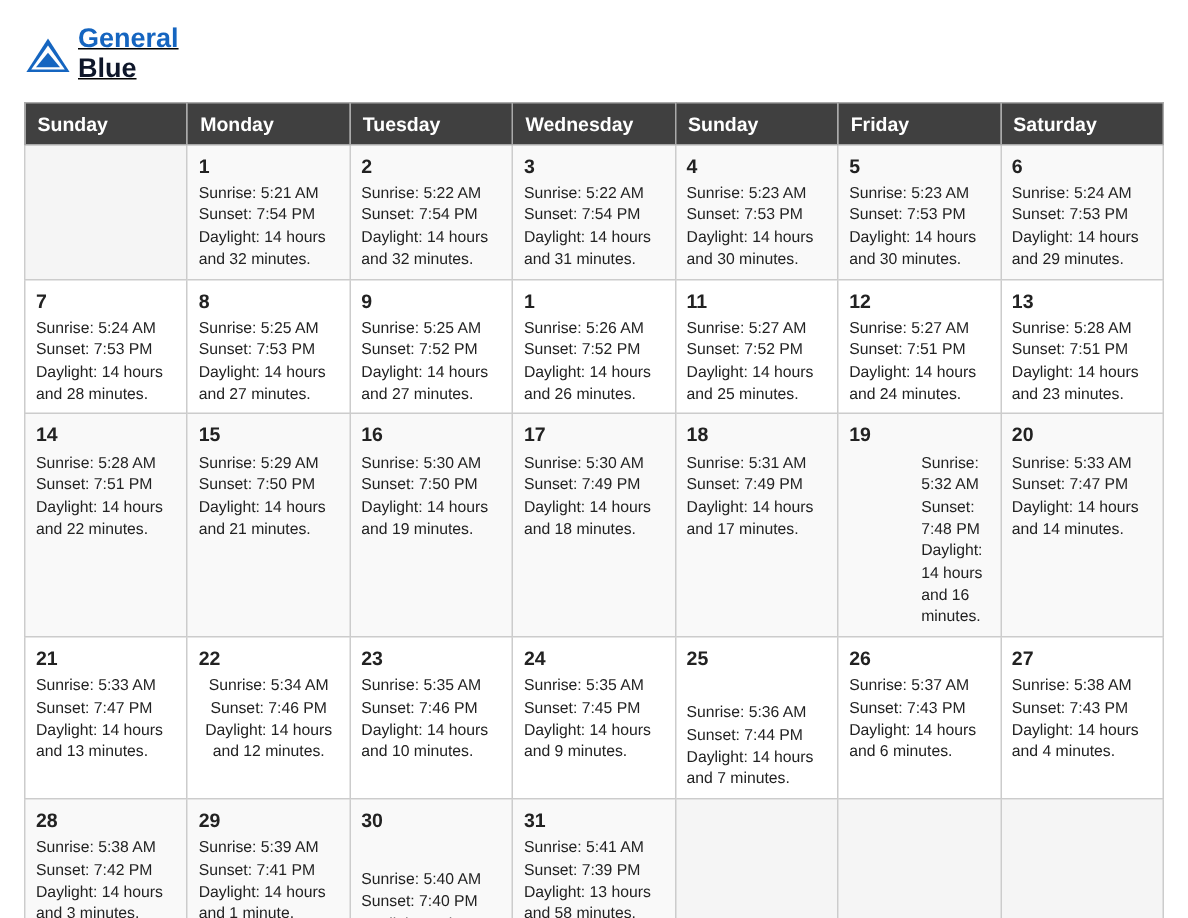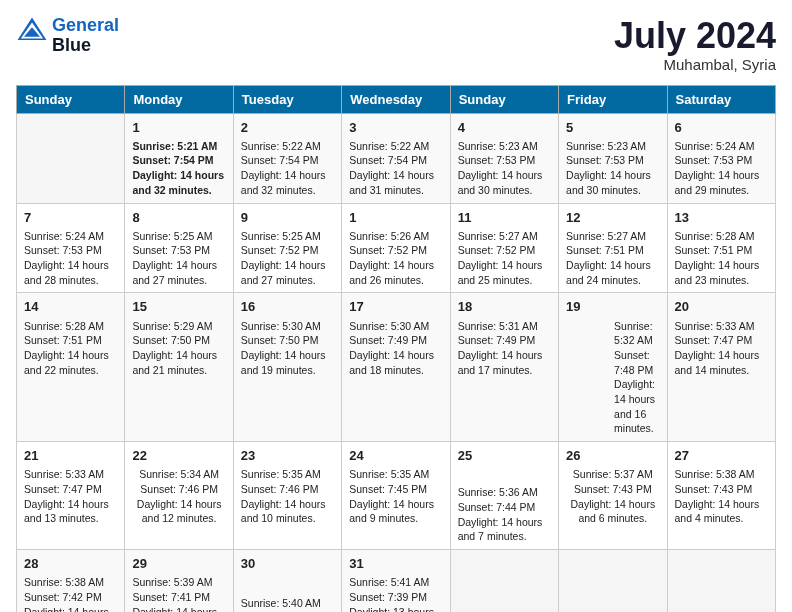--- a/index.html
+++ b/index.html
@@ -11,21 +11,22 @@
       padding: 16px;
     }
     .header {
       display: flex;
       justify-content: space-between;
       align-items: flex-start;
       margin-bottom: 12px;
     }
     .logo {
       display: flex;
-      align-items: flex-start;
+      align-items: flex-end;
+      text-decoration: underline;
     }
     .logo-text {
       font-size: 18px;
       font-weight: bold;
       color: #1a1a2e;
       line-height: 1.1;
     }
     .logo-text span {
       color: #1565c0;
     }
@@ -46,21 +47,21 @@
     .subtitle {
       font-size: 15px;
       color: #333;
     }
     table {
       width: 100%;
       border-collapse: collapse;
       font-size: 11px;
     }
     thead tr th {
-      background-color: #0369a1;
+      background-color: #404040;
       color: #fff;
       text-align: left;
       padding: 6px 8px;
       font-size: 13px;
       font-weight: bold;
       border: 1px solid #aaa;
     }
     tbody tr td {
       vertical-align: top;
       padding: 5px 7px;
@@ -96,44 +97,40 @@
     <svg class="logo-icon" viewBox="0 0 40 40">
       <polygon points="20,2 38,30 2,30" fill="#1565c0"></polygon>
       <polygon points="20,8 34,28 6,28" fill="#fff"></polygon>
       <polygon points="20,14 30,26 10,26" fill="#1565c0"></polygon>
     </svg>
     <div class="logo-text">
       <div><span>General</span></div>
       <div><span style="color:#0f172a">Blue</span></div>
     </div>
   </div>
-  <div class="title-block">
-    <div class="month-title">July 2024</div>
-    <div class="subtitle">Muhambal, Syria</div>
-  </div>
 </div>
 
 <table>
   <thead>
     <tr>
     <th>Sunday</th>
         <th>Monday</th>
         <th>Tuesday</th>
         <th>Wednesday</th>
         <th>Sunday</th>
         <th>Friday</th>
         <th>Saturday</th>
       </tr>
   </thead>
   <tbody id="calendar-body">
   <tr>
         <td class="empty-cell"></td>
         <td>
           <span class="day-num">1</span>
-          <div class="day-info" style="white-space: pre-line; font-weight: bold;">Sunrise: 5:21 AM
+          <div class="day-info" style="white-space: pre-line;">Sunrise: 5:21 AM
 Sunset: 7:54 PM
 Daylight: 14 hours
 and 32 minutes.</div>
         </td>
         <td>
           <span class="day-num">2</span>
           <div class="day-info" style="white-space: pre-line;">Sunrise: 5:22 AM
 Sunset: 7:54 PM
 Daylight: 14 hours
 and 32 minutes.</div>
@@ -300,21 +297,21 @@
         </td>
         <td>
           <span class="day-num">25</span>
           <div class="day-info" style="white-space: pre-line; margin-top: 20px;">Sunrise: 5:36 AM
 Sunset: 7:44 PM
 Daylight: 14 hours
 and 7 minutes.</div>
         </td>
         <td>
           <span class="day-num">26</span>
-          <div class="day-info" style="white-space: pre-line; text-align: center;">Sunrise: 5:37 AM
+          <div class="day-info" style="white-space: pre-line;">Sunrise: 5:37 AM
 Sunset: 7:43 PM
 Daylight: 14 hours
 and 6 minutes.</div>
         </td>
         <td>
           <span class="day-num">27</span>
           <div class="day-info" style="white-space: pre-line;">Sunrise: 5:38 AM
 Sunset: 7:43 PM
 Daylight: 14 hours
 and 4 minutes.</div>

